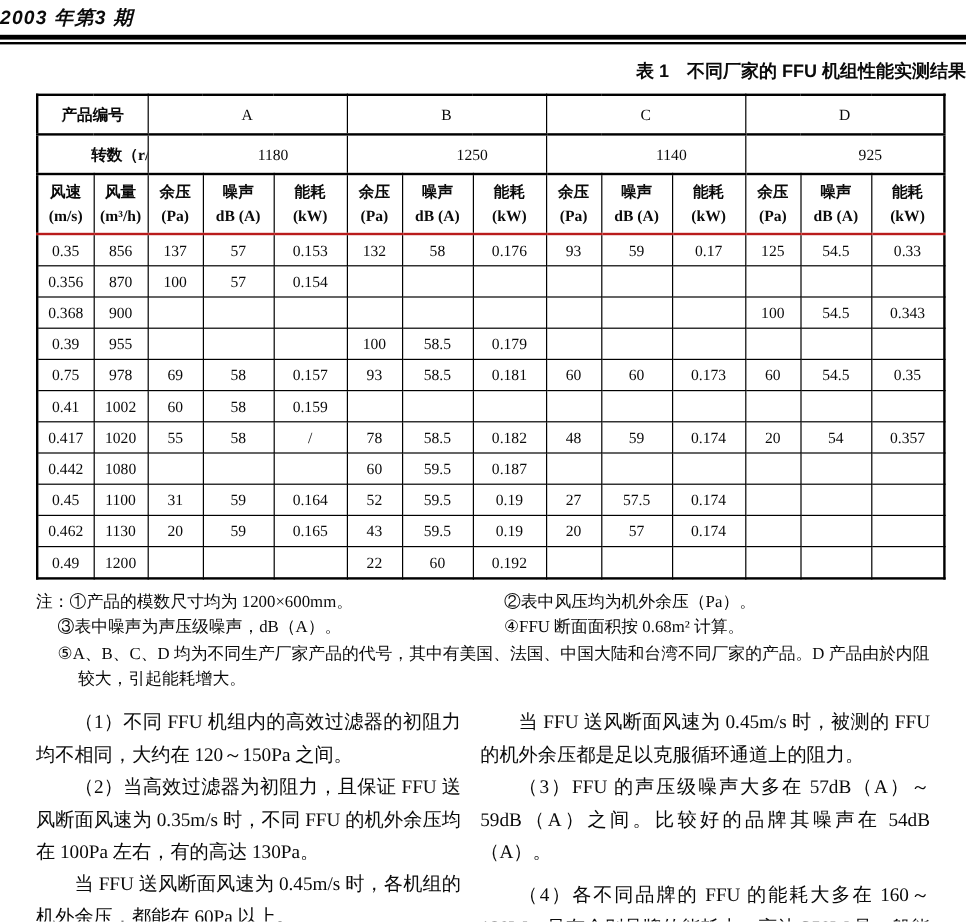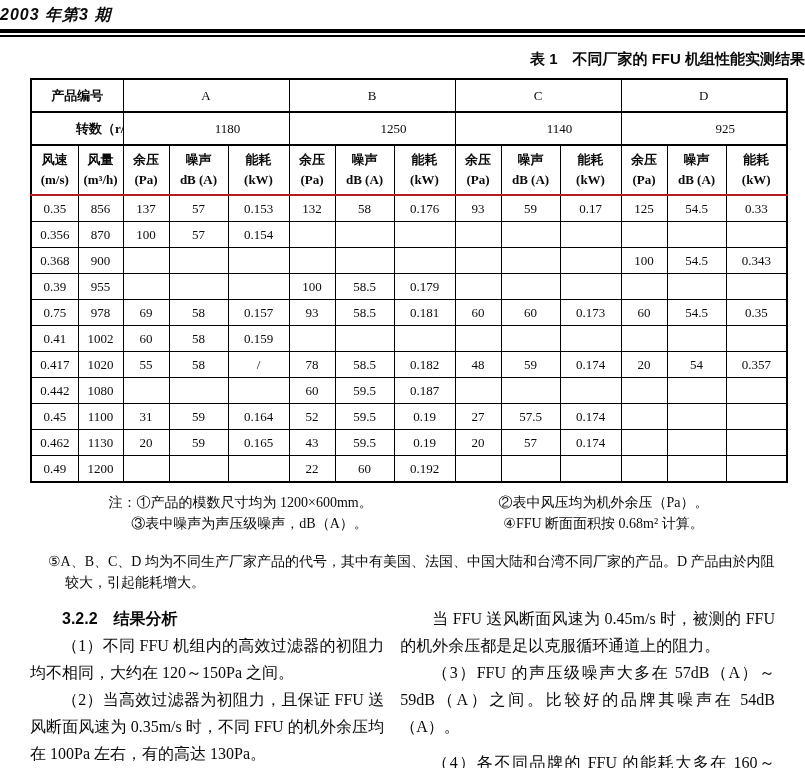--- a/index.html
+++ b/index.html
@@ -44,25 +44,25 @@
   table.perf thead tr.r2 th,table.perf thead tr.r2 td{height:29px;border-bottom:2px solid #000;padding-left:44px;}
   table.perf thead tr.r3 th{height:46px;line-height:1.55;border-bottom:2px solid #b91c1c;}
   table.perf tbody td{height:23px;}
   table.perf thead tr.r1 th{border-bottom:2px solid #000;}
 
   
   .notes{
     margin:9px 0 0 30px;width:757px;
     font-size:14px;line-height:1.5;
   }
-  .note-line{display:flex;justify-content:center;}
+  .note-line{display:flex;}
   .note-line .n-left{flex:0 0 390px;}
   .note-line.indented{padding-left:18px;}
   .note-line.indented .n-left{flex:0 0 372px;}
-  .note-wrap{padding-left:35px;text-indent:-17px;margin-top:17px;}
+  .note-wrap{padding-left:35px;text-indent:-17px;margin-top:1px;}
 
   
   .body-columns{
     display:flex;gap:16px;
     margin:12px 30px 0 30px;
   }
   .col-left{width:360px;}
   .col-right{width:381px;}
   .body-columns p{
     margin:0;text-indent:2em;text-align:justify;
@@ -364,21 +364,20 @@
   </div>
   <div class="note-line indented">
     <span class="n-left">③表中噪声为声压级噪声，dB（A）。</span>
     <span>④FFU 断面面积按 0.68m² 计算。</span>
   </div>
   <div class="note-wrap">⑤A、B、C、D 均为不同生产厂家产品的代号，其中有美国、法国、中国大陆和台湾不同厂家的产品。D 产品由於内阻较大，引起能耗增大。</div>
 </div>
 
 <div class="body-columns">
   <div class="col-left">
-    <p class="section-heading">3.2.2　结果分析</p>
     <p>（1）不同 FFU 机组内的高效过滤器的初阻力均不相同，大约在 120～150Pa 之间。</p>
     <p>（2）当高效过滤器为初阻力，且保证 FFU 送风断面风速为 0.35m/s 时，不同 FFU 的机外余压均在 100Pa 左右，有的高达 130Pa。</p>
     <p>当 FFU 送风断面风速为 0.45m/s 时，各机组的机外余压，都能在 60Pa 以上。</p>
   </div>
   <div class="col-right">
     <p>当 FFU 送风断面风速为 0.45m/s 时，被测的 FFU 的机外余压都是足以克服循环通道上的阻力。</p>
     <p>（3）FFU 的声压级噪声大多在 57dB（A）～ 59dB（A）之间。比较好的品牌其噪声在 54dB（A）。</p>
     <p class="spaced">
       <span>（4）各不同品牌的 FFU 的能耗大多在 160～180W，只有个别品牌的能耗大，高达 350W 是一般能耗的一倍。</span>
     </p>

